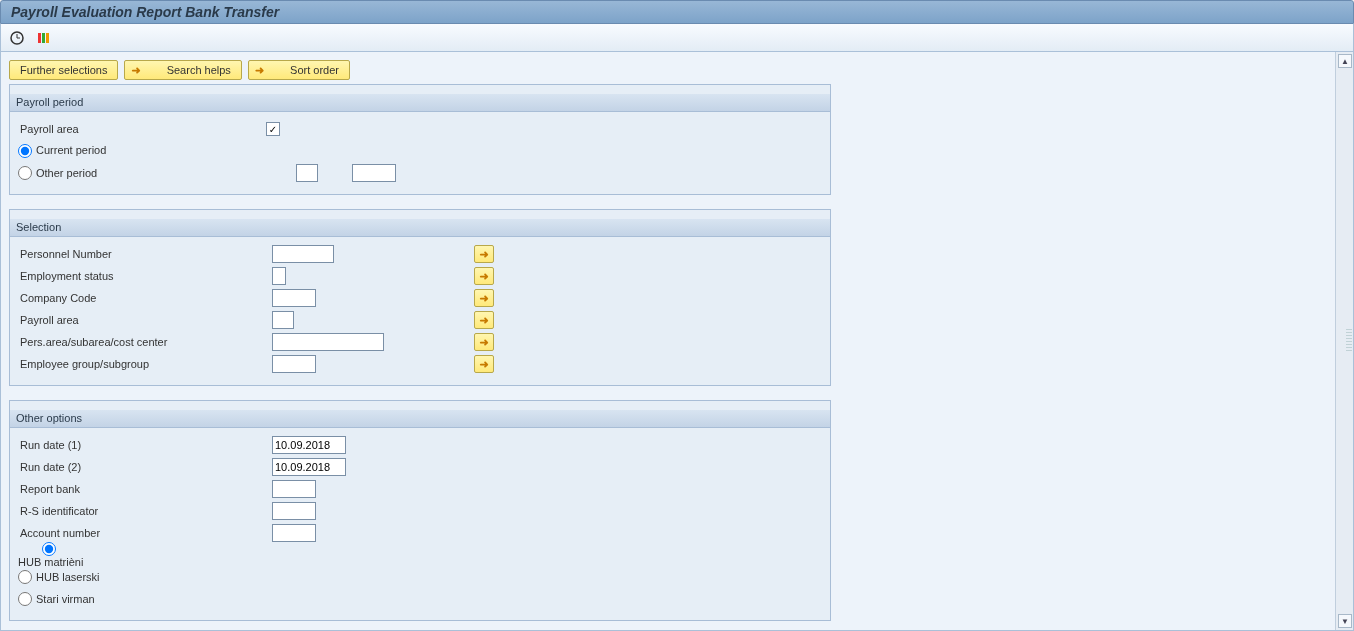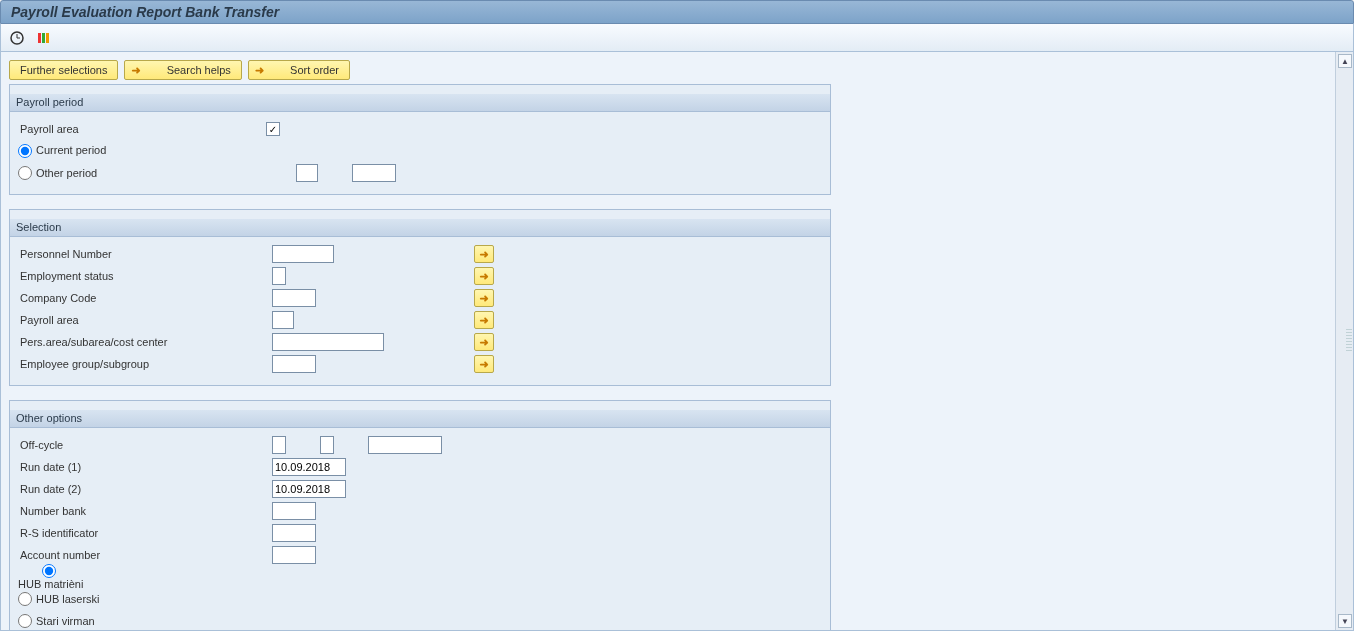--- a/index.html
+++ b/index.html
@@ -281,35 +281,29 @@
           <input class="text-input w-40" style="">
           <span style="margin-left:154px;"><span class="multi-btn">➜</span></span>
         </div>
       </div>
     </div>
 
     <div class="group">
       <div class="group-title">Other options</div>
       <div class="group-body">
         <div class="field-row">
-          <span class="field-label indent">Off-cycle</span>
-          <input class="text-input w-tiny" style="">
-          <input class="text-input w-tiny" style="">
-          <input class="text-input w-74" style="">
-        </div>
-        <div class="field-row">
           <span class="field-label indent">Run date (1)</span>
           <input class="text-input w-74" value="10.09.2018" style="">
         </div>
         <div class="field-row">
           <span class="field-label indent">Run date (2)</span>
           <input class="text-input w-74" value="10.09.2018" style="">
         </div>
         <div class="field-row">
-          <span class="field-label indent">Number bank</span>
+          <span class="field-label indent">Report bank</span>
           <input class="text-input w-40" style="">
         </div>
         <div class="field-row">
           <span class="field-label indent">R-S identificator</span>
           <input class="text-input w-40" style="">
         </div>
         <div class="field-row">
           <span class="field-label indent">Account number</span>
           <input class="text-input w-40" style="">
         </div>

